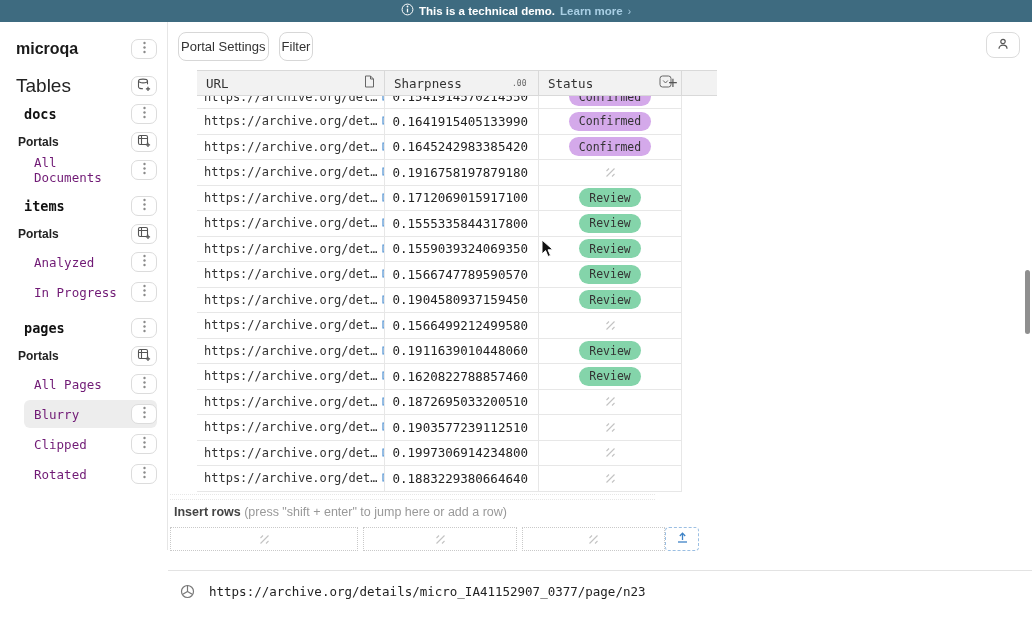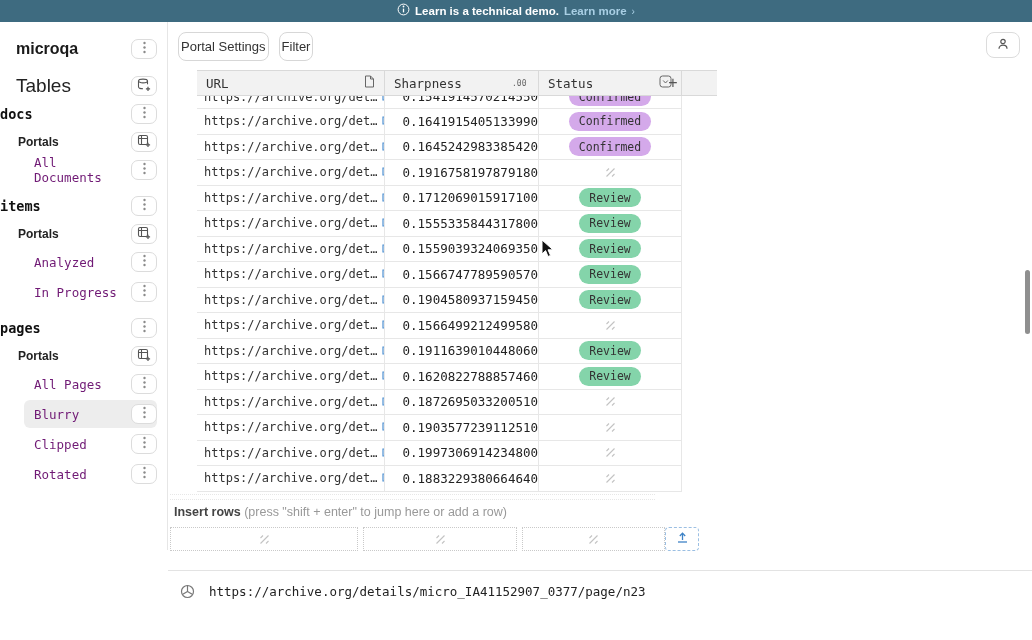--- a/index.html
+++ b/index.html
@@ -17,21 +17,21 @@
 
   
   .sidebar { width:168px; border-right:1px solid #e6e6e6; background:#fff; flex:none; }
   .side-row { height:28px; display:flex; align-items:center; margin-right:10px; }
   .icon-btn { margin-left:auto; width:26px; height:20px; border:1px solid #dcdcdc; border-radius:7px;
     background:#fff; display:flex; align-items:center; justify-content:center; cursor:pointer; flex:none; }
   .k-workspace { margin-top:12px; height:30px; padding-left:16px; }
   .k-workspace .lbl { font-size:16px; font-weight:700; color:#1a1a1a; }
   .k-section { margin-top:8px; padding-left:16px; }
   .k-section .lbl { font-size:19px; font-weight:400; color:#222; }
-  .k-table { margin-top:8px; }
+  .k-table { margin-top:8px; padding-left:24px; }
   .k-section + .k-table { margin-top:0; }
   .k-table .lbl { font-family:"DejaVu Sans Mono", monospace; font-size:13.5px; font-weight:700; color:#111; }
   .k-portals { padding-left:18px; }
   .k-portals .lbl { font-size:12px; font-weight:700; color:#222; }
   .k-view { margin-left:24px; padding-left:10px; margin-top:2px; border-radius:6px; }
   .k-portals + .k-view { margin-top:0; }
   .k-view .lbl { font-family:"DejaVu Sans Mono", monospace; font-size:12.5px; color:#701a75; }
   .k-view.selected { background:#ededed; }
 
   
@@ -50,21 +50,21 @@
     border-right:1px solid #d9d9d9; font-family:"DejaVu Sans Mono", monospace; font-size:12.5px; color:#333; }
   .add-col { position:absolute; left:492px; top:48px; width:26px; height:26px; border:none; background:transparent;
     font-size:16px; color:#555; cursor:pointer; }
   .rows { width:485px; }
   .row { display:grid; grid-template-columns:188px 154px 143px; height:25.5px; border-bottom:1px solid #e7e7e7; background:#fff; }
   .row.clipped { height:13px; overflow:hidden; }
   .row.clipped .cell { height:25px; margin-top:-12px; }
   .cell { display:flex; align-items:center; border-right:1px solid #e7e7e7; overflow:hidden; }
   .url-cell { padding:0 7px; gap:4px; }
   .url-text { font-family:"DejaVu Sans Mono", monospace; font-size:12px; color:#333; white-space:nowrap; }
-  .sharp-cell { justify-content:flex-end; font-family:"DejaVu Sans Mono", monospace; font-size:12.5px; color:#222; }
+  .sharp-cell { justify-content:flex-end; padding-right:10px; font-family:"DejaVu Sans Mono", monospace; font-size:12.5px; color:#222; }
   .status-cell { justify-content:center; }
   .pill { border-radius:11px; padding:2.5px 10px; font-family:"DejaVu Sans Mono", monospace; font-size:11.5px; color:#333; }
   .nullv { display:flex; align-items:center; }
 
   
   .ghost-row { position:absolute; left:2px; top:472px; width:485px; height:6px;
     border-top:1px dotted #d4d4d4; border-bottom:1px dotted #d4d4d4; opacity:.55; }
   .insert-label { position:absolute; left:6px; top:483px; font-size:12.5px; color:#999; }
   .insert-label b { color:#444; }
   .insert-row { position:absolute; left:2px; top:505px; display:grid; grid-template-columns:188px 154px 143px; gap:5px; }
@@ -87,21 +87,21 @@
 <div id="app">
 
   <div class="banner">
     <span>
       <svg width="13" height="13" viewBox="0 0 13 13" fill="none" stroke="#fff">
           <circle cx="6.5" cy="6.5" r="5.4"></circle>
           <path d="M6.5 5.6 v3.8" stroke-width="1.3"></path>
           <circle cx="6.5" cy="3.5" r="0.9" fill="#fff" stroke="none"></circle>
         </svg>
     </span>
-    <span class="b-text">Learn is a technical demo.</span>
+    <span class="b-text">This is a technical demo.</span>
     <span class="b-link">Learn more</span>
     <span class="b-chev">›</span>
   </div>
 
   <div class="body-row">
     <div class="sidebar" id="sidebar">
         <div class="side-row k-workspace">
           <span class="lbl">microqa</span>
           <button class="icon-btn">
             <span><svg width="3" height="13" viewBox="0 0 3 13" fill="#8a8a8a">

